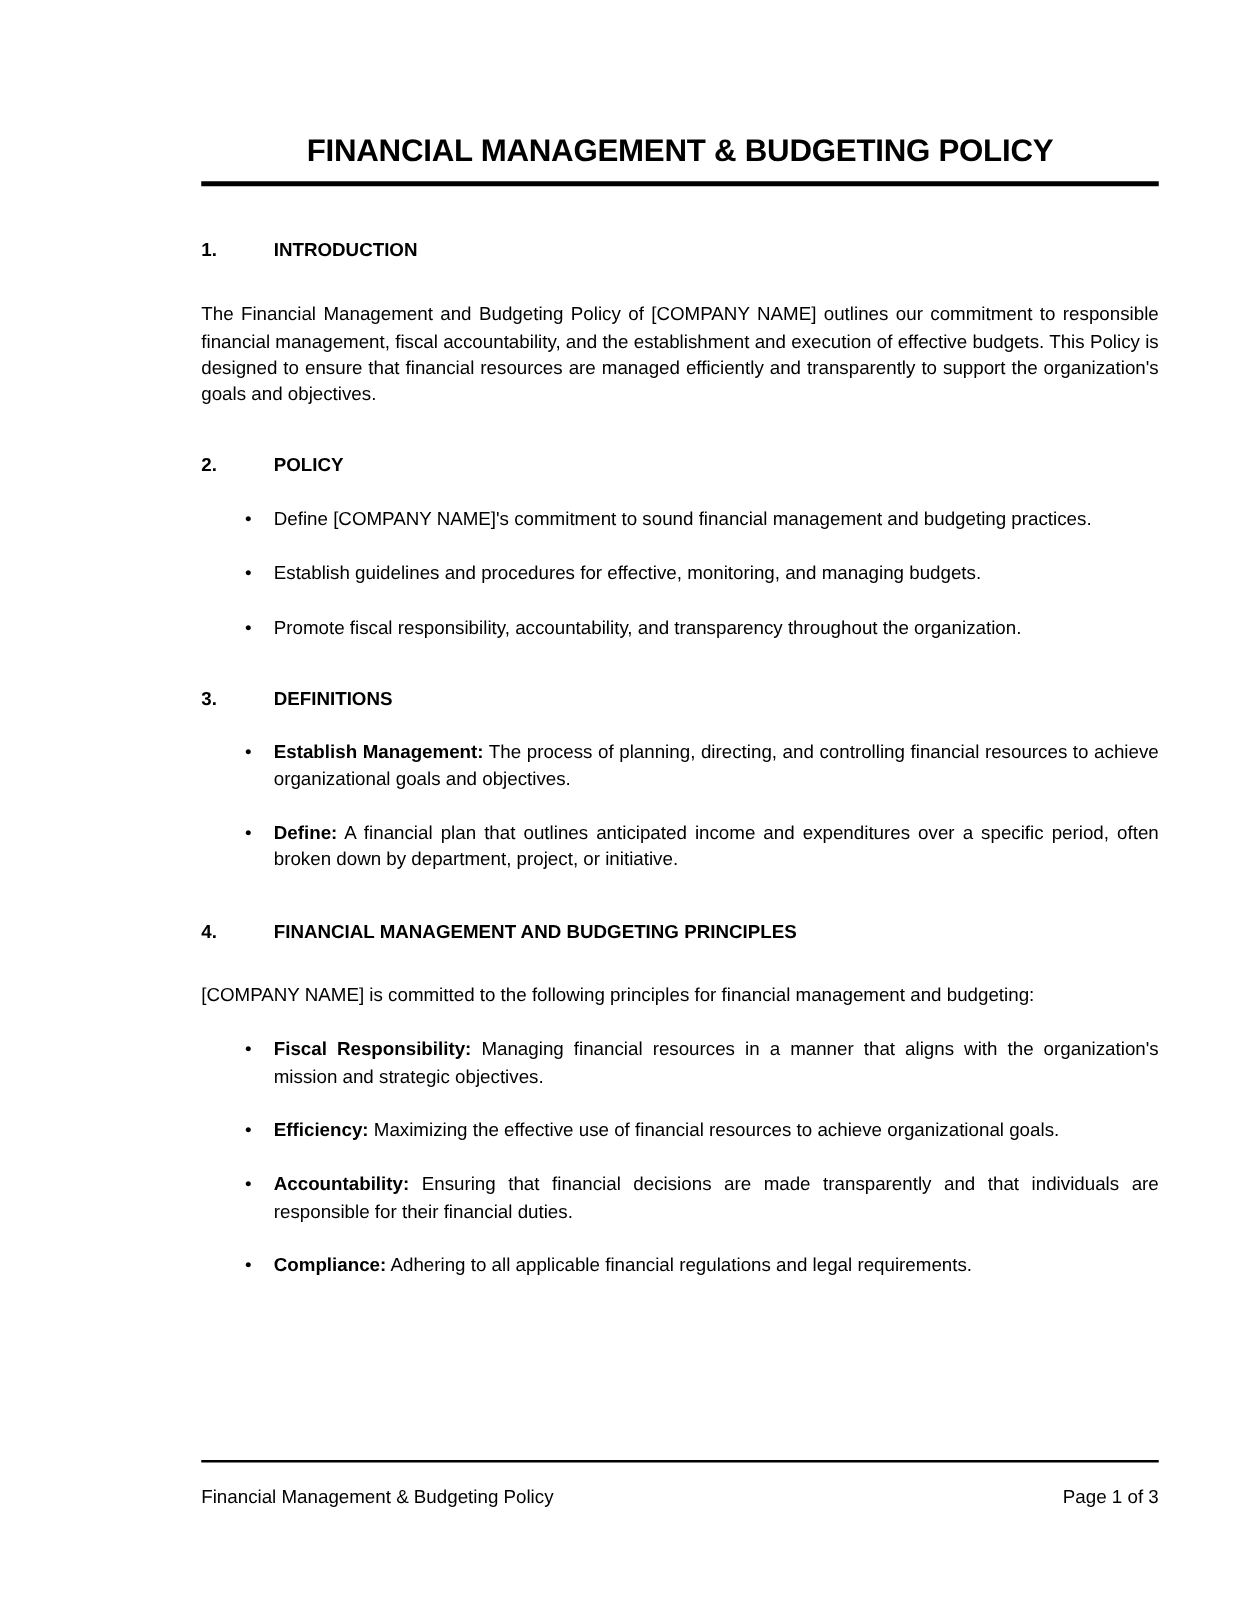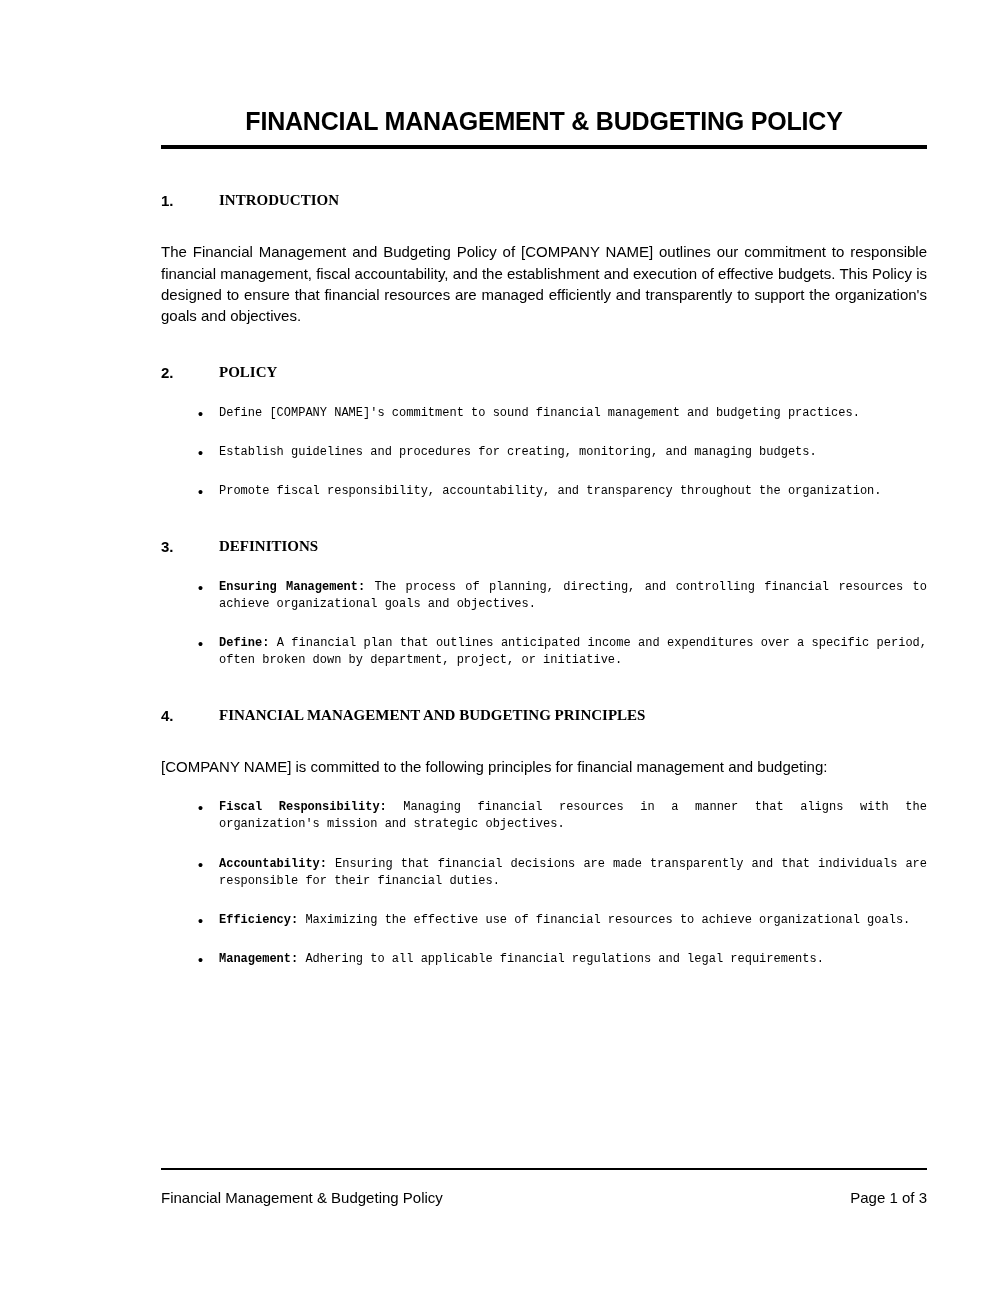--- a/index.html
+++ b/index.html
@@ -52,21 +52,20 @@
     font-size: 15px;
     font-weight: bold;
     line-height: 1.3;
   }
   .section-head .num {
     width: 58px;
     flex: 0 0 58px;
   }
   .section-head .htext {
     flex: 1;
-    font-family: Liberation Serif, serif;
   }
   .sp-intro   { margin-top: 42px; }
   .sp-section { margin-top: 37px; }
 
   
   .para {
     font-size: 15px;
     line-height: 1.42;
     text-align: justify;
     margin: 0;
@@ -75,25 +74,24 @@
 
   
   .bullets {
     list-style: none;
     margin: 0;
     padding: 0;
   }
   .bullets li {
     position: relative;
     padding-left: 58px;
-    font-size: 12px;
+    font-size: 15px;
     line-height: 1.42;
     text-align: justify;
     margin-top: 22px;
-    font-family: Liberation Mono, monospace;
   }
   .bullets li::before {
     content: "\2022";
     position: absolute;
     left: 35px;
     top: 0;
     font-size: 15px;
     line-height: 1.42;
   }
   .bullets li .term { font-weight: bold; }
@@ -136,57 +134,57 @@
 
     <div class="section-head sp-section">
       <span class="num">2.</span>
       <span class="htext">POLICY</span>
     </div>
     <ul class="bullets">
       <li>
         <span class="term"></span><span>Define [COMPANY NAME]'s commitment to sound financial management and budgeting practices.</span>
       </li>
       <li>
-        <span class="term"></span><span>Establish guidelines and procedures for creating, monitoring, and managing budgets.</span>
+        <span class="term"></span><span>Establish guidelines and procedures for effective, monitoring, and managing budgets.</span>
       </li>
       <li>
         <span class="term"></span><span>Promote fiscal responsibility, accountability, and transparency throughout the organization.</span>
       </li>
     </ul>
 
     <div class="section-head sp-section">
       <span class="num">3.</span>
       <span class="htext">DEFINITIONS</span>
     </div>
     <ul class="bullets">
       <li>
-        <span class="term">Ensuring Management:</span><span> The process of planning, directing, and controlling financial resources to achieve organizational goals and objectives.</span>
+        <span class="term">Establish Management:</span><span> The process of planning, directing, and controlling financial resources to achieve organizational goals and objectives.</span>
       </li>
       <li>
         <span class="term">Define:</span><span> A financial plan that outlines anticipated income and expenditures over a specific period, often broken down by department, project, or initiative.</span>
       </li>
     </ul>
 
     <div class="section-head sp-section">
       <span class="num">4.</span>
       <span class="htext">FINANCIAL MANAGEMENT AND BUDGETING PRINCIPLES</span>
     </div>
     <p class="para lead">[COMPANY NAME] is committed to the following principles for financial management and budgeting:</p>
     <ul class="bullets">
       <li>
         <span class="term">Fiscal Responsibility:</span><span> Managing financial resources in a manner that aligns with the organization's mission and strategic objectives.</span>
       </li>
       <li>
+        <span class="term">Efficiency:</span><span> Maximizing the effective use of financial resources to achieve organizational goals.</span>
+      </li>
+      <li>
         <span class="term">Accountability:</span><span> Ensuring that financial decisions are made transparently and that individuals are responsible for their financial duties.</span>
       </li>
       <li>
-        <span class="term">Efficiency:</span><span> Maximizing the effective use of financial resources to achieve organizational goals.</span>
-      </li>
-      <li>
-        <span class="term">Management:</span><span> Adhering to all applicable financial regulations and legal requirements.</span>
+        <span class="term">Compliance:</span><span> Adhering to all applicable financial regulations and legal requirements.</span>
       </li>
     </ul>
 
   </div>
 
   <div class="footer">
     <div class="footer-rule"></div>
     <div class="footer-row">
       <span>Financial Management &amp; Budgeting Policy</span>
       <span>Page 1 of 3</span>

